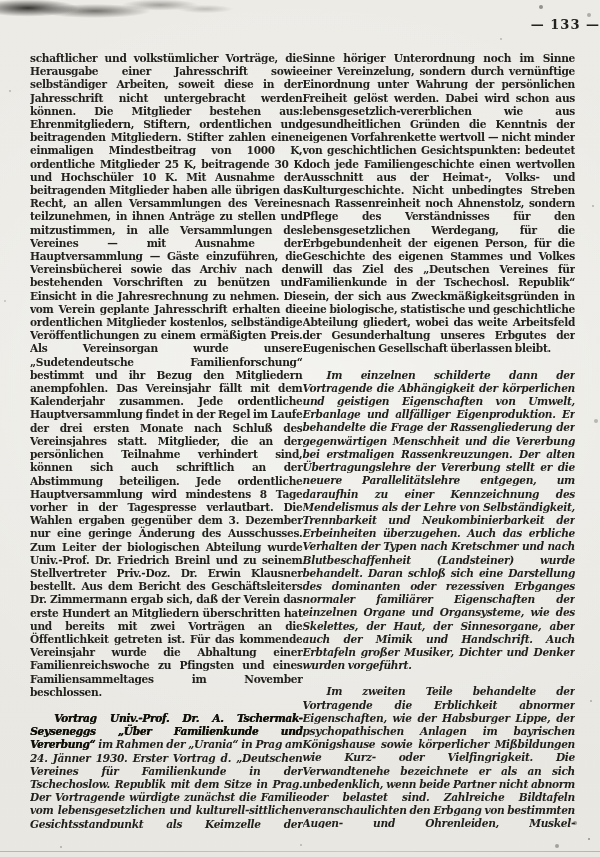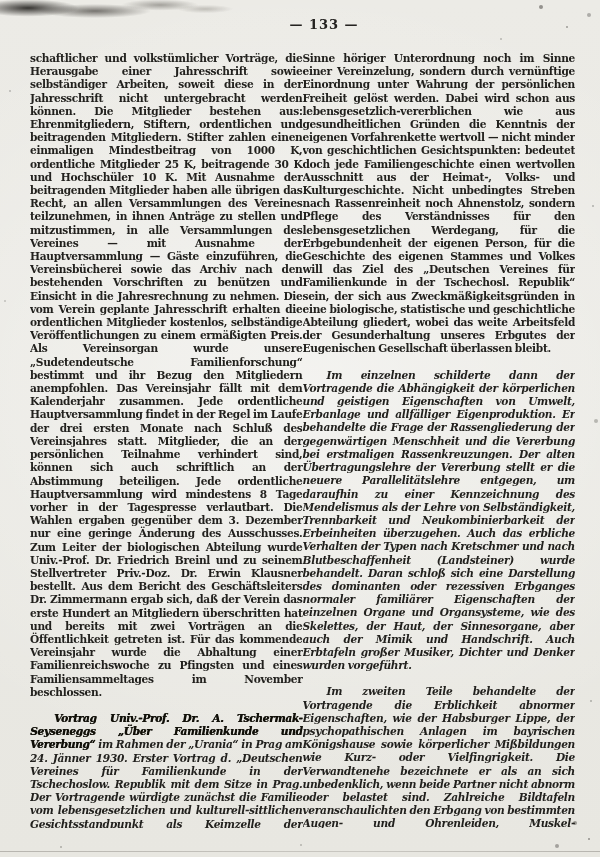--- a/index.html
+++ b/index.html
@@ -43,21 +43,21 @@
       300px 844px 0 0 rgba(60,58,54,0.3),
       9px 90px 0 0 rgba(60,58,54,0.3),
       4px 300px 0 0 rgba(60,58,54,0.25);
   }
   .bottom-edge {
     position:absolute; left:0; right:0; bottom:5px; height:1px;
     background:linear-gradient(90deg, rgba(110,106,100,0.4), rgba(110,106,100,0.25) 60%, rgba(110,106,100,0.4));
   }
   .page-number {
     position:absolute; top:17px; left:0; right:0;
-    text-align:center;
+    text-align:right;
     font-size:13px; font-weight:bold; color:#242220;
     letter-spacing:1px;
     padding-left:48px;
   }
   .columns {
     position:absolute; top:52px; left:30px; right:25px; height:776px;
     display:flex; 
   }
   .col {
     flex:1 1 0; overflow:hidden;

